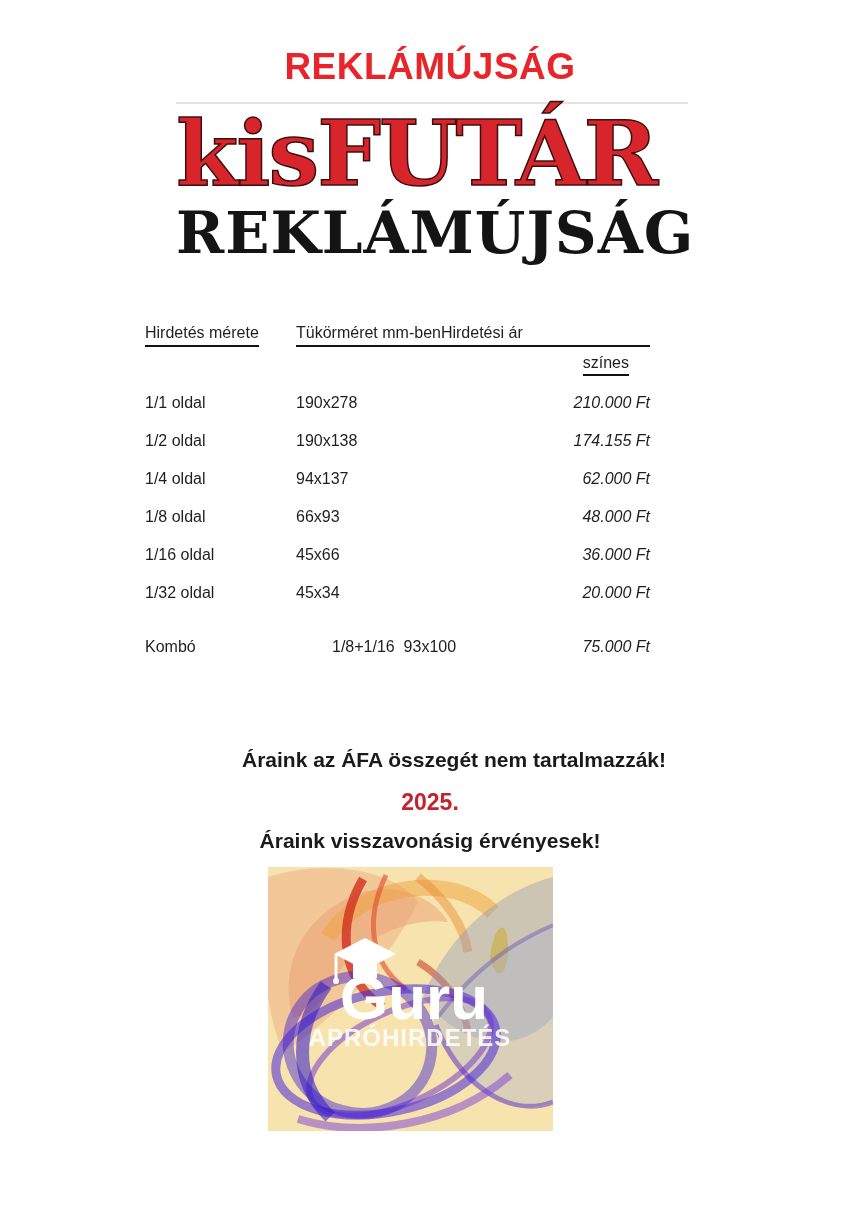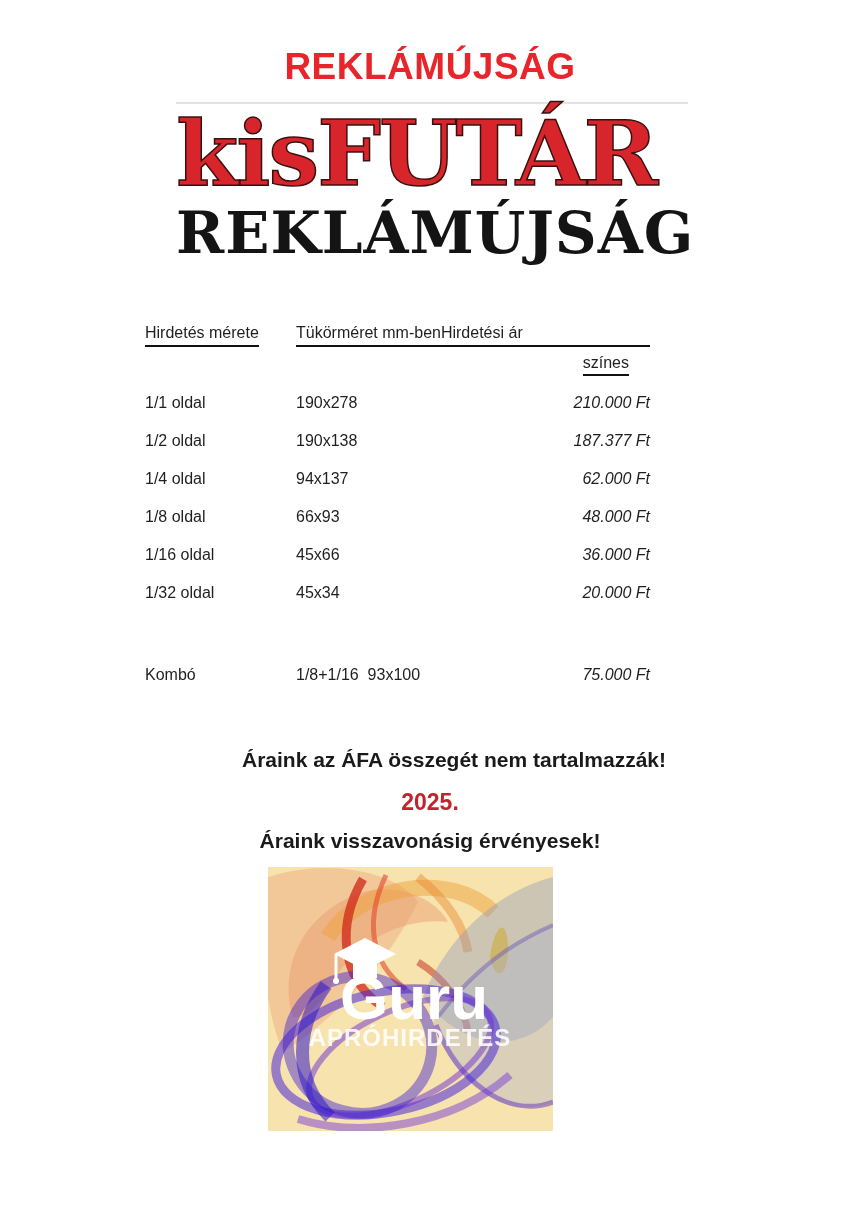--- a/index.html
+++ b/index.html
@@ -42,21 +42,21 @@
   .hdr-col1 { width:151px; }
   .hdr-col1 span { display:inline-block; border-bottom:2px solid #111; padding-bottom:3px; }
   .hdr-col23 {
     flex:1; display:flex; 
     border-bottom:2px solid #111; padding-bottom:3px;
   }
   .hdr-row2 { margin-top:7px; text-align:right; padding-right:21px; }
   .hdr-row2 span { display:inline-block; border-bottom:2px solid #111; padding-bottom:2px; }
   .t-rows { margin-top:8px; }
   .t-row { display:flex; align-items:center; height:38px; }
-  .t-row.combo { margin-top:44px; }
+  .t-row.combo { margin-top:16px;gap:36px; }
   .t-col1 { width:151px; }
   .t-col2 { flex:1; white-space:pre; }
   .t-col3 { text-align:center;font-style:italic; }
 
   
   .note {
     position:absolute; left:0; width:100%; text-align:center;
     font-weight:bold; font-size:21px; color:#1a1a1a;
   }
   .note-vat { top:748px;padding-left:48px; }
@@ -93,21 +93,21 @@
 
     <div class="t-rows">
       <div class="t-row">
         <div class="t-col1">1/1 oldal</div>
         <div class="t-col2">190x278</div>
         <div class="t-col3">210.000 Ft</div>
       </div>
       <div class="t-row">
         <div class="t-col1">1/2 oldal</div>
         <div class="t-col2">190x138</div>
-        <div class="t-col3">187.377 Ft</div>
+        <div class="t-col3">174.155 Ft</div>
       </div>
       <div class="t-row">
         <div class="t-col1">1/4 oldal</div>
         <div class="t-col2">94x137</div>
         <div class="t-col3">62.000 Ft</div>
       </div>
       <div class="t-row">
         <div class="t-col1">1/8 oldal</div>
         <div class="t-col2">66x93</div>
         <div class="t-col3">48.000 Ft</div>

